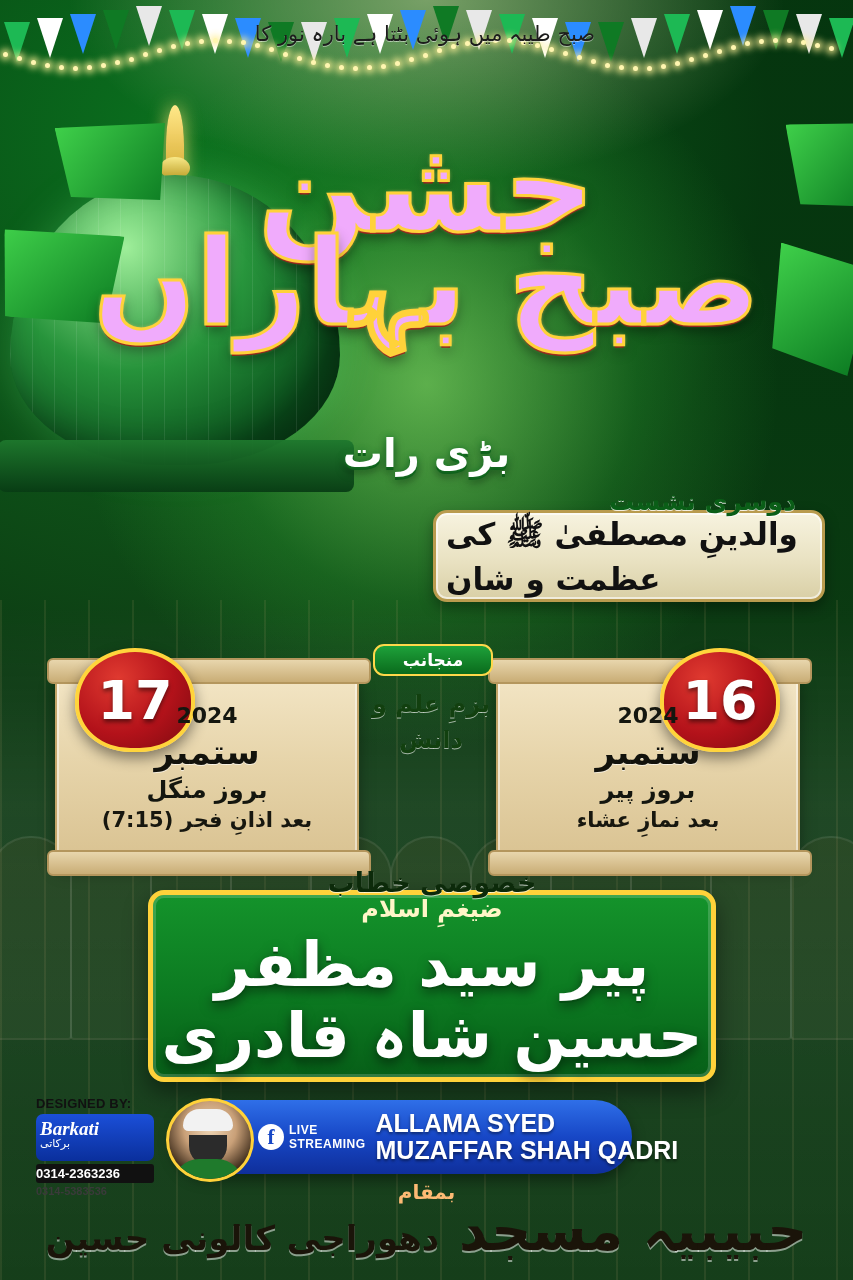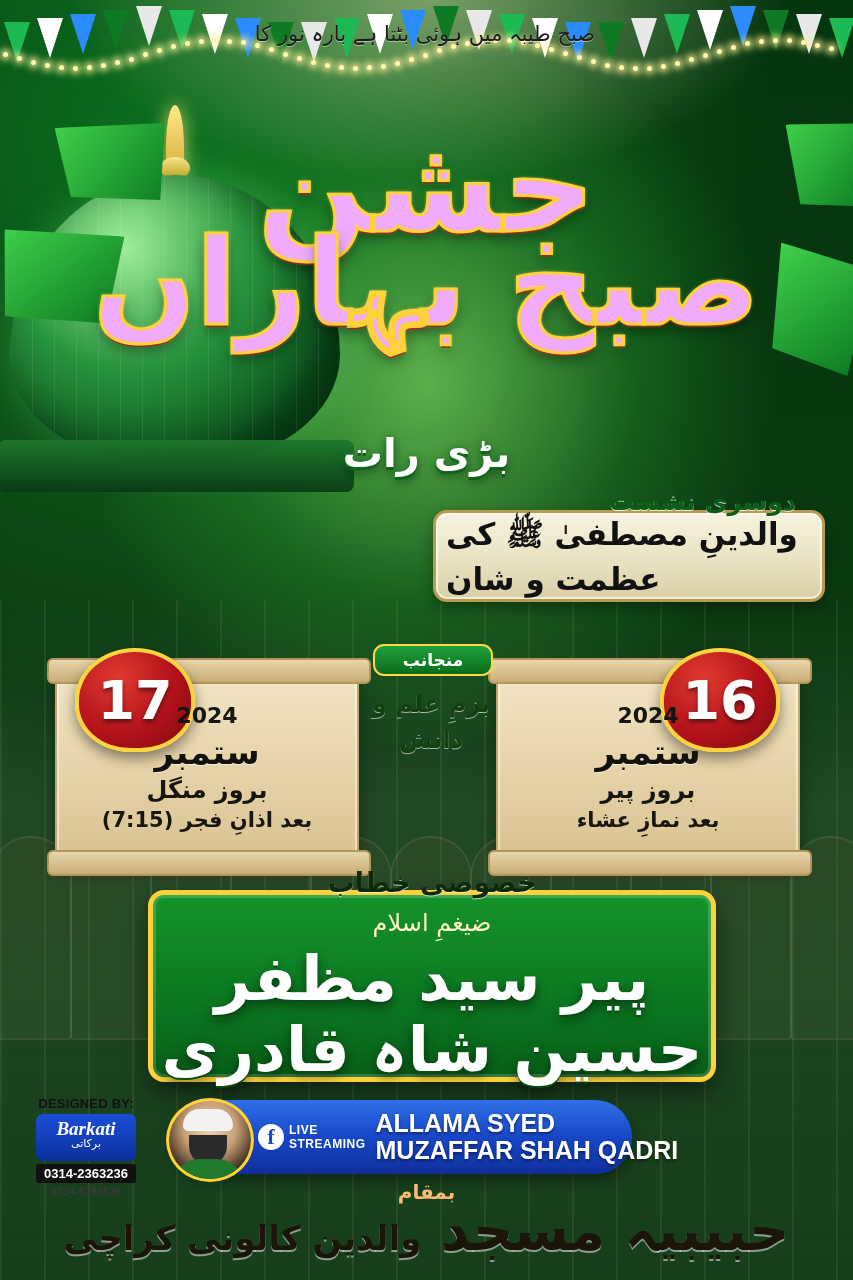--- a/index.html
+++ b/index.html
@@ -382,45 +382,44 @@
     top: -28px;
     left: 0; right: 0;
     font-family: "DejaVu Sans", sans-serif;
     font-weight: bold;
     font-size: 27px;
     color: #0c2a0a;
     text-shadow: 0 1px 0 rgba(255,255,255,0.65);
     direction: rtl;
   }
   .speaker-sub {
-    margin-top: 14px;
     font-family: "DejaVu Sans", sans-serif;
     font-size: 24px;
-    font-weight: normal;
+    font-weight: bold;
     color: #fff6c8;
     direction: rtl;
   }
   .speaker-name {
     margin-top: 6px;
     font-family: "DejaVu Sans", sans-serif;
     font-weight: bold;
     font-size: 62px;
     line-height: 1.15;
     color: #ffffff;
     text-shadow: 0 2px 0 #064d13, 0 5px 12px rgba(0,0,0,0.5);
     direction: rtl;
   }
 
   
   .designed-by {
     position: absolute;
     left: 36px;
     top: 1096px;
-    width: 100px;
-    text-align: center;
+    width: 118px;
+    text-align: left;
     font-family: "Liberation Sans", sans-serif;
   }
   .designed-by .db-title {
     font-size: 13px;
     font-weight: bold;
     color: #111;
     letter-spacing: 0.2px;
   }
   .db-logo {
     margin-top: 3px;
@@ -757,16 +756,16 @@
     </div>
     <div class="live-names">
       <div>ALLAMA SYED</div>
       <div>MUZAFFAR SHAH QADRI</div>
     </div>
   </div>
 
   <div class="venue-tag">بمقام</div>
   <div class="venue">
     <span>حبیبیہ مسجد</span>
-    <span class="small">والدین کالونی کراچی</span>
+    <span class="small">دھوراجی کالونی حسین</span>
   </div>
 
 </div>
 
 </body></html>

